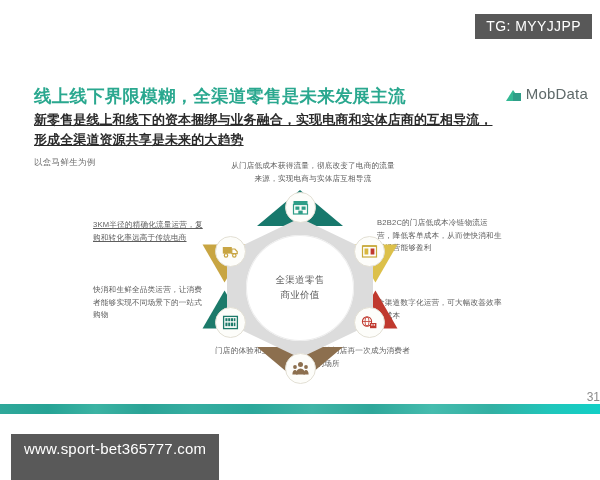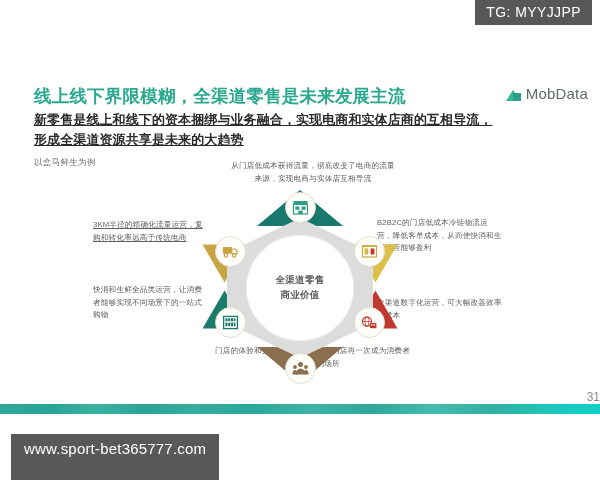--- a/index.html
+++ b/index.html
@@ -11,21 +11,21 @@
     width: 600px;
     height: 480px;
     position: relative;
     overflow: hidden;
     font-family: "Liberation Sans", "DejaVu Sans", sans-serif;
   }
 
   
   .tg-badge {
     position: absolute;
-    top: 0;
+    top: 14px;
     right: 8px;
     background: #585858;
     color: #ffffff;
     font-size: 14px;
     letter-spacing: 0.4px;
     padding: 5px 11px 6px 11px;
     line-height: 1;
     white-space: nowrap;
   }
 
@@ -132,21 +132,21 @@
     background: #ffffff;
     border-radius: 50%;
     display: flex;
     flex-direction: column;
     align-items: center;
     justify-content: center;
     box-shadow: 0 0 0 1px #ededed inset;
   }
   .hex-center-text {
     font-size: 9.5px;
-    font-weight: bold;
+    font-weight: normal;
     color: #5a5a5a;
     line-height: 1.55;
     text-align: center;
     letter-spacing: 0.3px;
   }
 
   
   .tri { position: absolute; width: 0; height: 0; }
   .tri-top {
     left: 52px; top: 0px;

